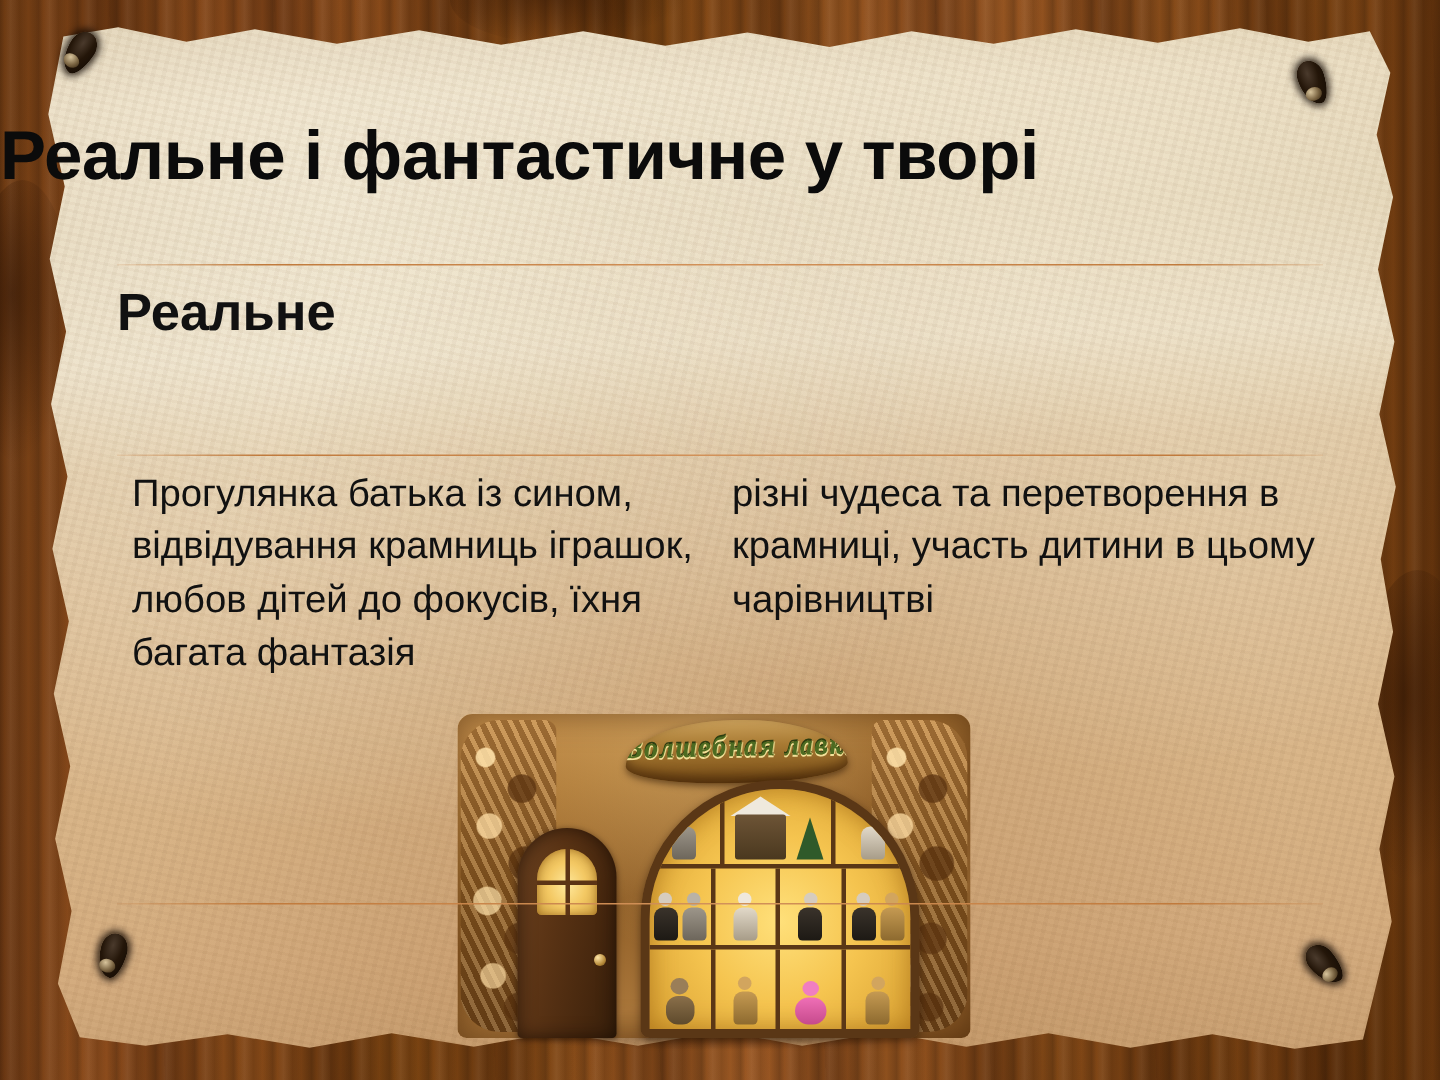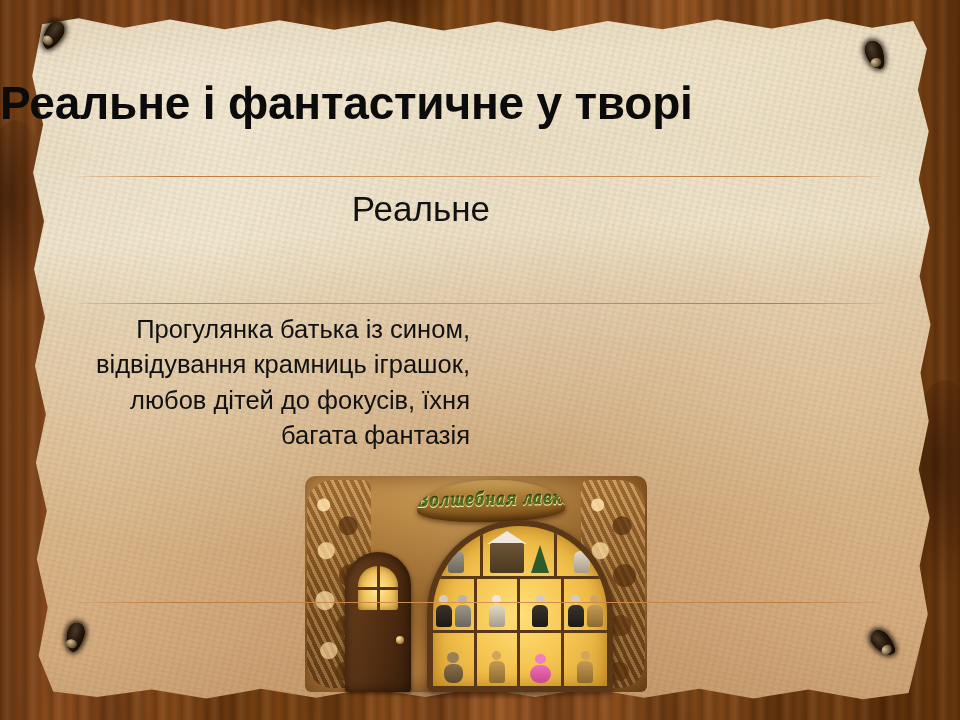--- a/index.html
+++ b/index.html
@@ -108,28 +108,28 @@
       rgba(196,118,56,0.15));
   }
   .rule.r1 { top: 176px; }
   .rule.r2 { top: 303px; }
   .rule.r3 { top: 602px; }
 
   .headers { position: absolute; left: 78px; top: 189px; width: 804px; display: flex; }
   .col-head {
     font-size: 35px; color: #111; white-space: nowrap;
   }
-  .col-head.c-left  { width: 412px; text-align: right; }
+  .col-head.c-left  { width: 412px; text-align: left; font-weight: bold; }
   .col-head.c-right { width: 392px; text-align: left; padding-left: 6px; }
 
   .body-cols { position: absolute; left: 88px; top: 312px; width: 800px; display: flex; }
   .cell {
     font-size: 25.5px; line-height: 1.39; color: #111;
   }
-  .cell.c-left  { width: 400px; padding-right: 18px; text-align: right; }
+  .cell.c-left  { width: 400px; padding-right: 18px; }
   .cell.c-right { width: 400px; }
 
   
   .shop {
     position: absolute; left: 305px; top: 476px;
     width: 342px; height: 216px;
   }
 
   .shop-frame {
     position: absolute; inset: 0;
@@ -302,20 +302,21 @@
     <div class="rule r1"></div>
 
     <div class="headers">
       <div class="col-head c-left">Реальне</div>
     </div>
 
     <div class="rule r2"></div>
 
     <div class="body-cols">
       <div class="cell c-left">Прогулянка батька із сином, відвідування крамниць іграшок, любов дітей до фокусів, їхня багата фантазія</div>
+      <div class="cell c-right">різні чудеса та перетворення в крамниці, участь дитини в цьому чарівництві</div>
     </div>
 
     <div class="shop-shadow"></div>
     <div class="shop">
       <div class="shop-frame"></div>
       <div class="orn left"></div>
       <div class="orn right"></div>
 
       <div class="signboard">
         <div class="sign-text">Волшебная лавка</div>

